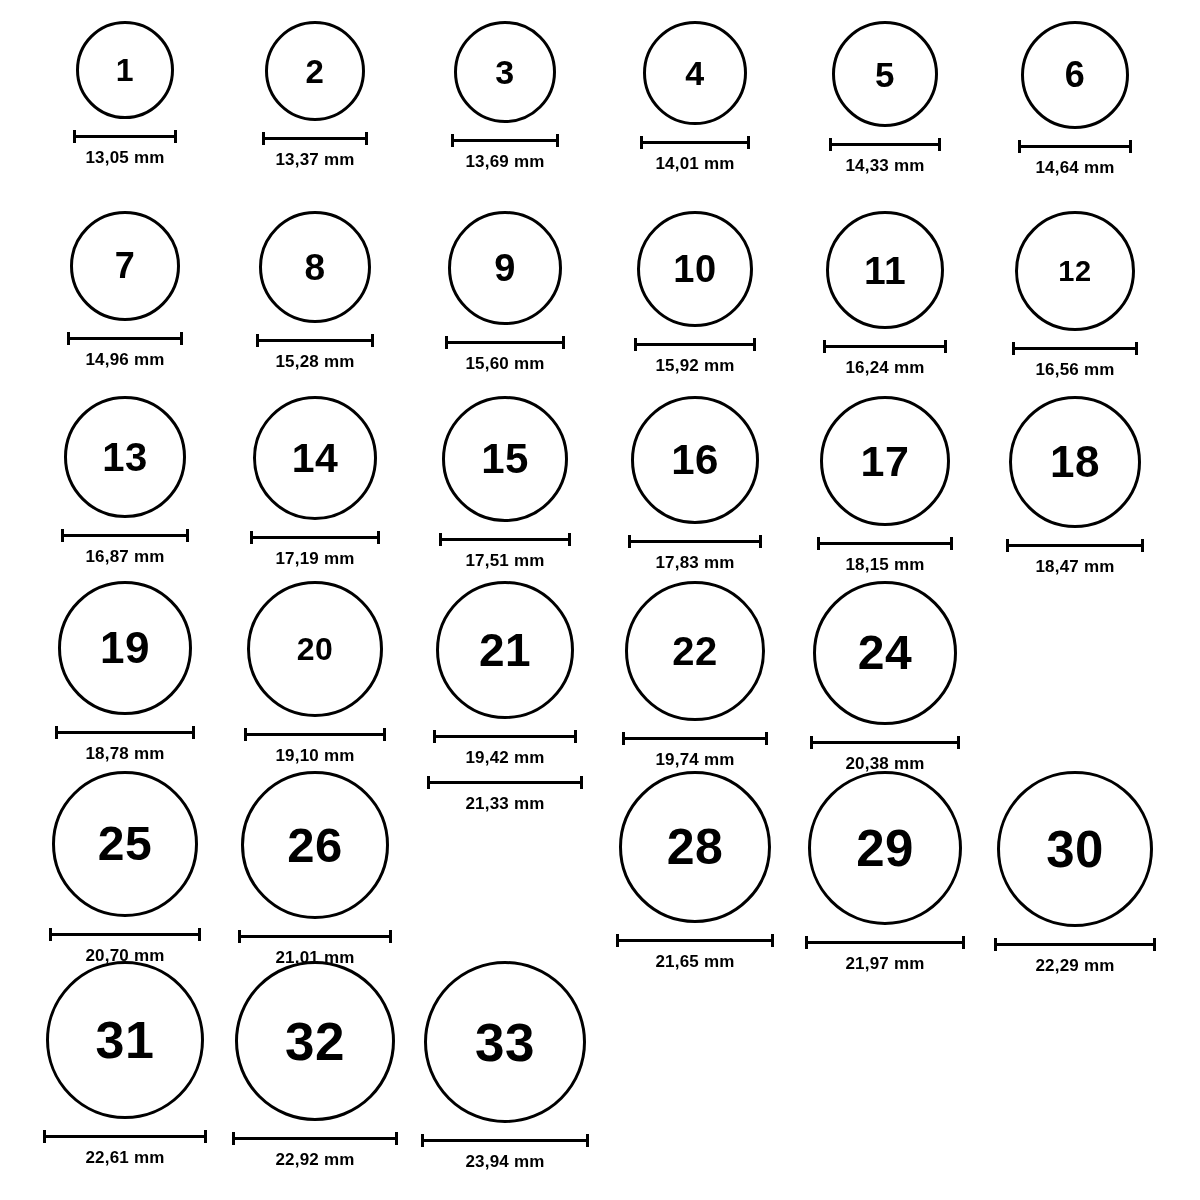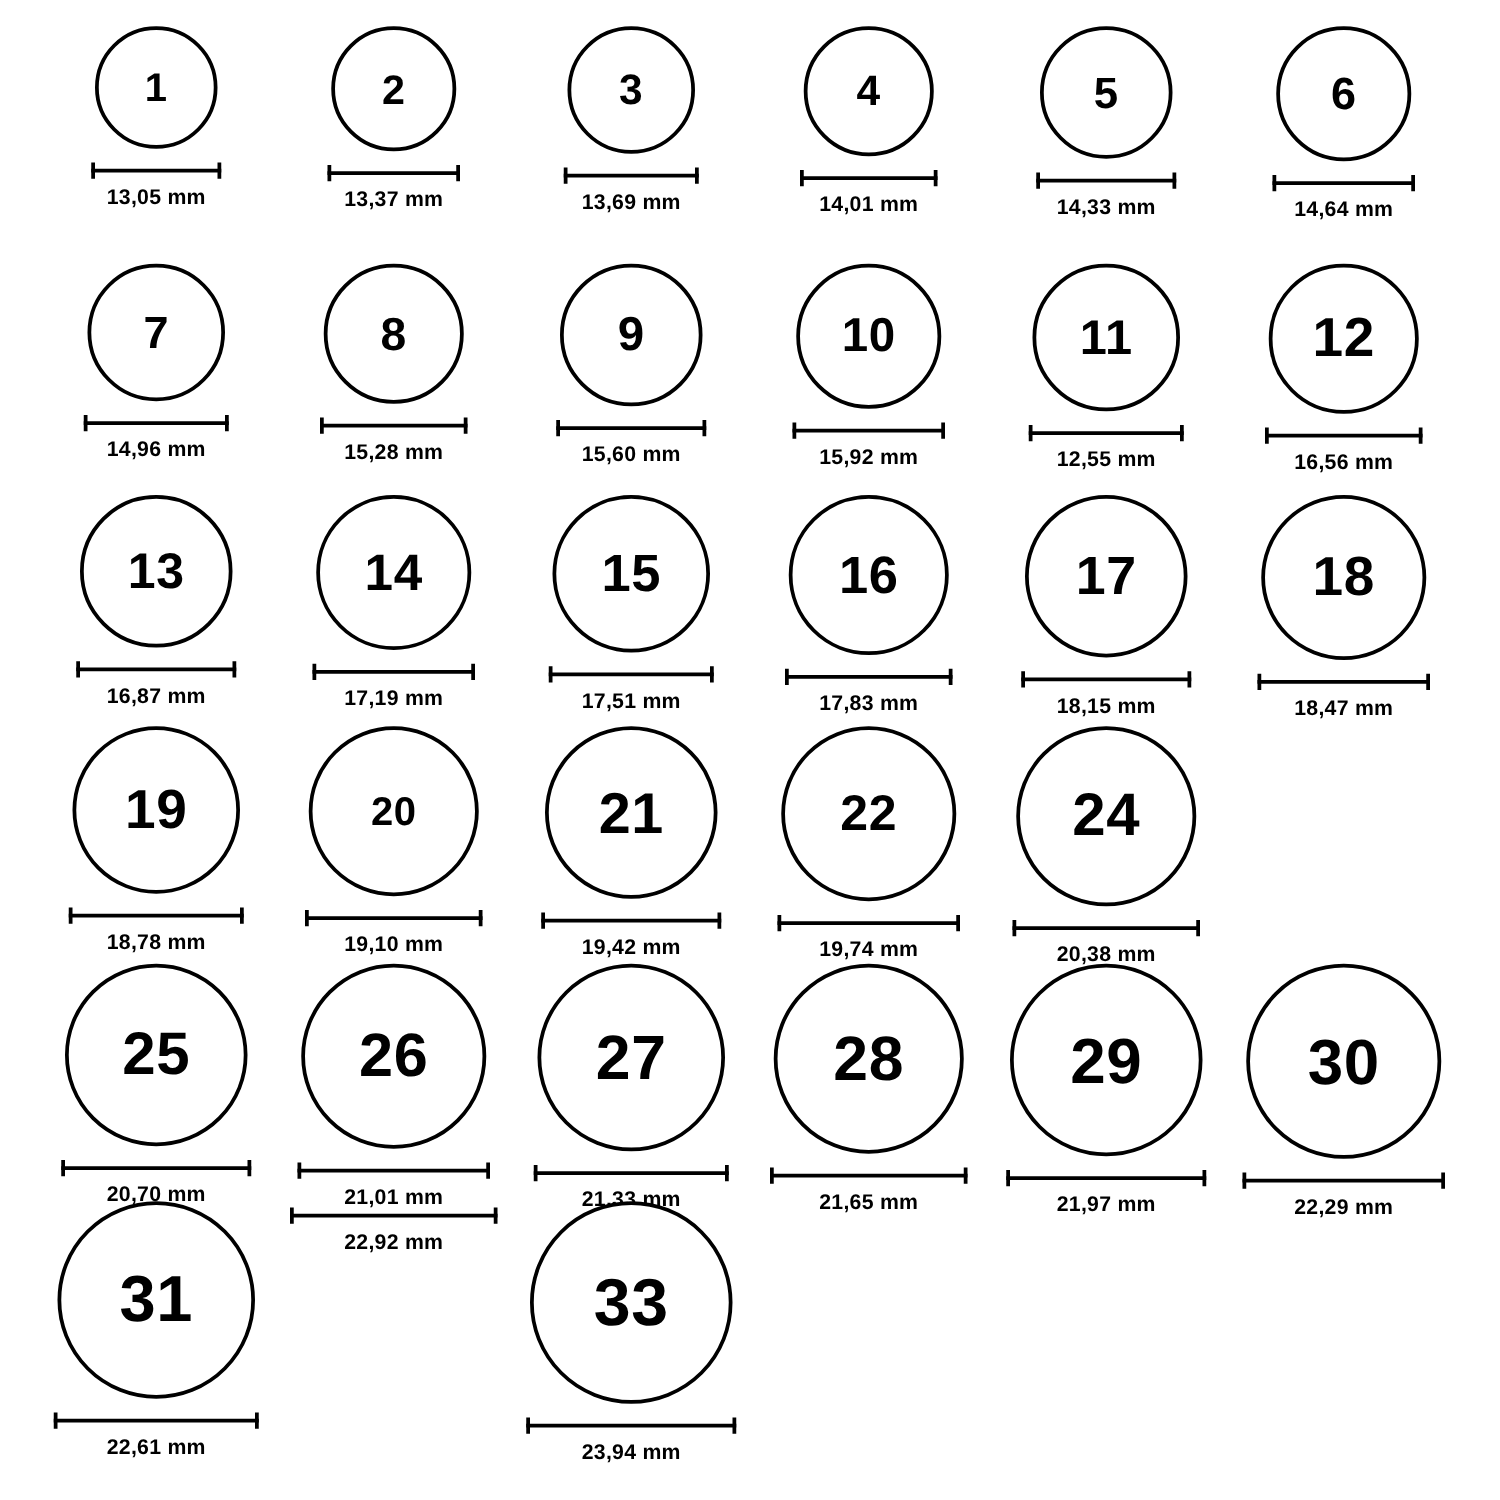--- a/index.html
+++ b/index.html
@@ -225,26 +225,26 @@
         <div class="circle-wrap" style="height: 124px;">
           <div class="circle" style="width: 118px; height: 118px; border-color: rgb(0, 0, 0);">
             <span class="circle-label" style="font-size: 39px;">11</span>
           </div>
         </div>
         <div class="measure" style="width: 124px;">
           <div class="bar"></div>
           <div class="tick left"></div>
           <div class="tick right"></div>
         </div>
-        <div class="mm">12,55 mm</div>
+        <div class="mm">16,24 mm</div>
       </div>
       <div class="cell">
         <div class="circle-wrap" style="height: 126px;">
           <div class="circle" style="width: 120px; height: 120px; border-color: rgb(0, 0, 0);">
-            <span class="circle-label" style="font-size: 44px;">12</span>
+            <span class="circle-label" style="font-size: 29px;">12</span>
           </div>
         </div>
         <div class="measure" style="width: 126px;">
           <div class="bar"></div>
           <div class="tick left"></div>
           <div class="tick right"></div>
         </div>
         <div class="mm">16,56 mm</div>
       </div>
     </div>
@@ -416,25 +416,20 @@
           </div>
         </div>
         <div class="measure" style="width: 154px;">
           <div class="bar"></div>
           <div class="tick left"></div>
           <div class="tick right"></div>
         </div>
         <div class="mm">21,01 mm</div>
       </div>
       <div class="cell">
-        <div class="circle-wrap" style="height: 156px;">
-          <div class="circle" style="width: 150px; height: 150px; border-color: rgb(0, 0, 0);">
-            <span class="circle-label" style="font-size: 50px;">27</span>
-          </div>
-        </div>
         <div class="measure" style="width: 156px;">
           <div class="bar"></div>
           <div class="tick left"></div>
           <div class="tick right"></div>
         </div>
         <div class="mm">21,33 mm</div>
       </div>
       <div class="cell">
         <div class="circle-wrap" style="height: 158px;">
           <div class="circle" style="width: 152px; height: 152px; border-color: rgb(0, 0, 0);">
@@ -483,20 +478,25 @@
           </div>
         </div>
         <div class="measure" style="width: 164px;">
           <div class="bar"></div>
           <div class="tick left"></div>
           <div class="tick right"></div>
         </div>
         <div class="mm">22,61 mm</div>
       </div>
       <div class="cell">
+        <div class="circle-wrap" style="height: 166px;">
+          <div class="circle" style="width: 160px; height: 160px; border-color: rgb(0, 0, 0);">
+            <span class="circle-label" style="font-size: 53px;">32</span>
+          </div>
+        </div>
         <div class="measure" style="width: 166px;">
           <div class="bar"></div>
           <div class="tick left"></div>
           <div class="tick right"></div>
         </div>
         <div class="mm">22,92 mm</div>
       </div>
       <div class="cell">
         <div class="circle-wrap" style="height: 168px;">
           <div class="circle" style="width: 162px; height: 162px; border-color: rgb(0, 0, 0);">

